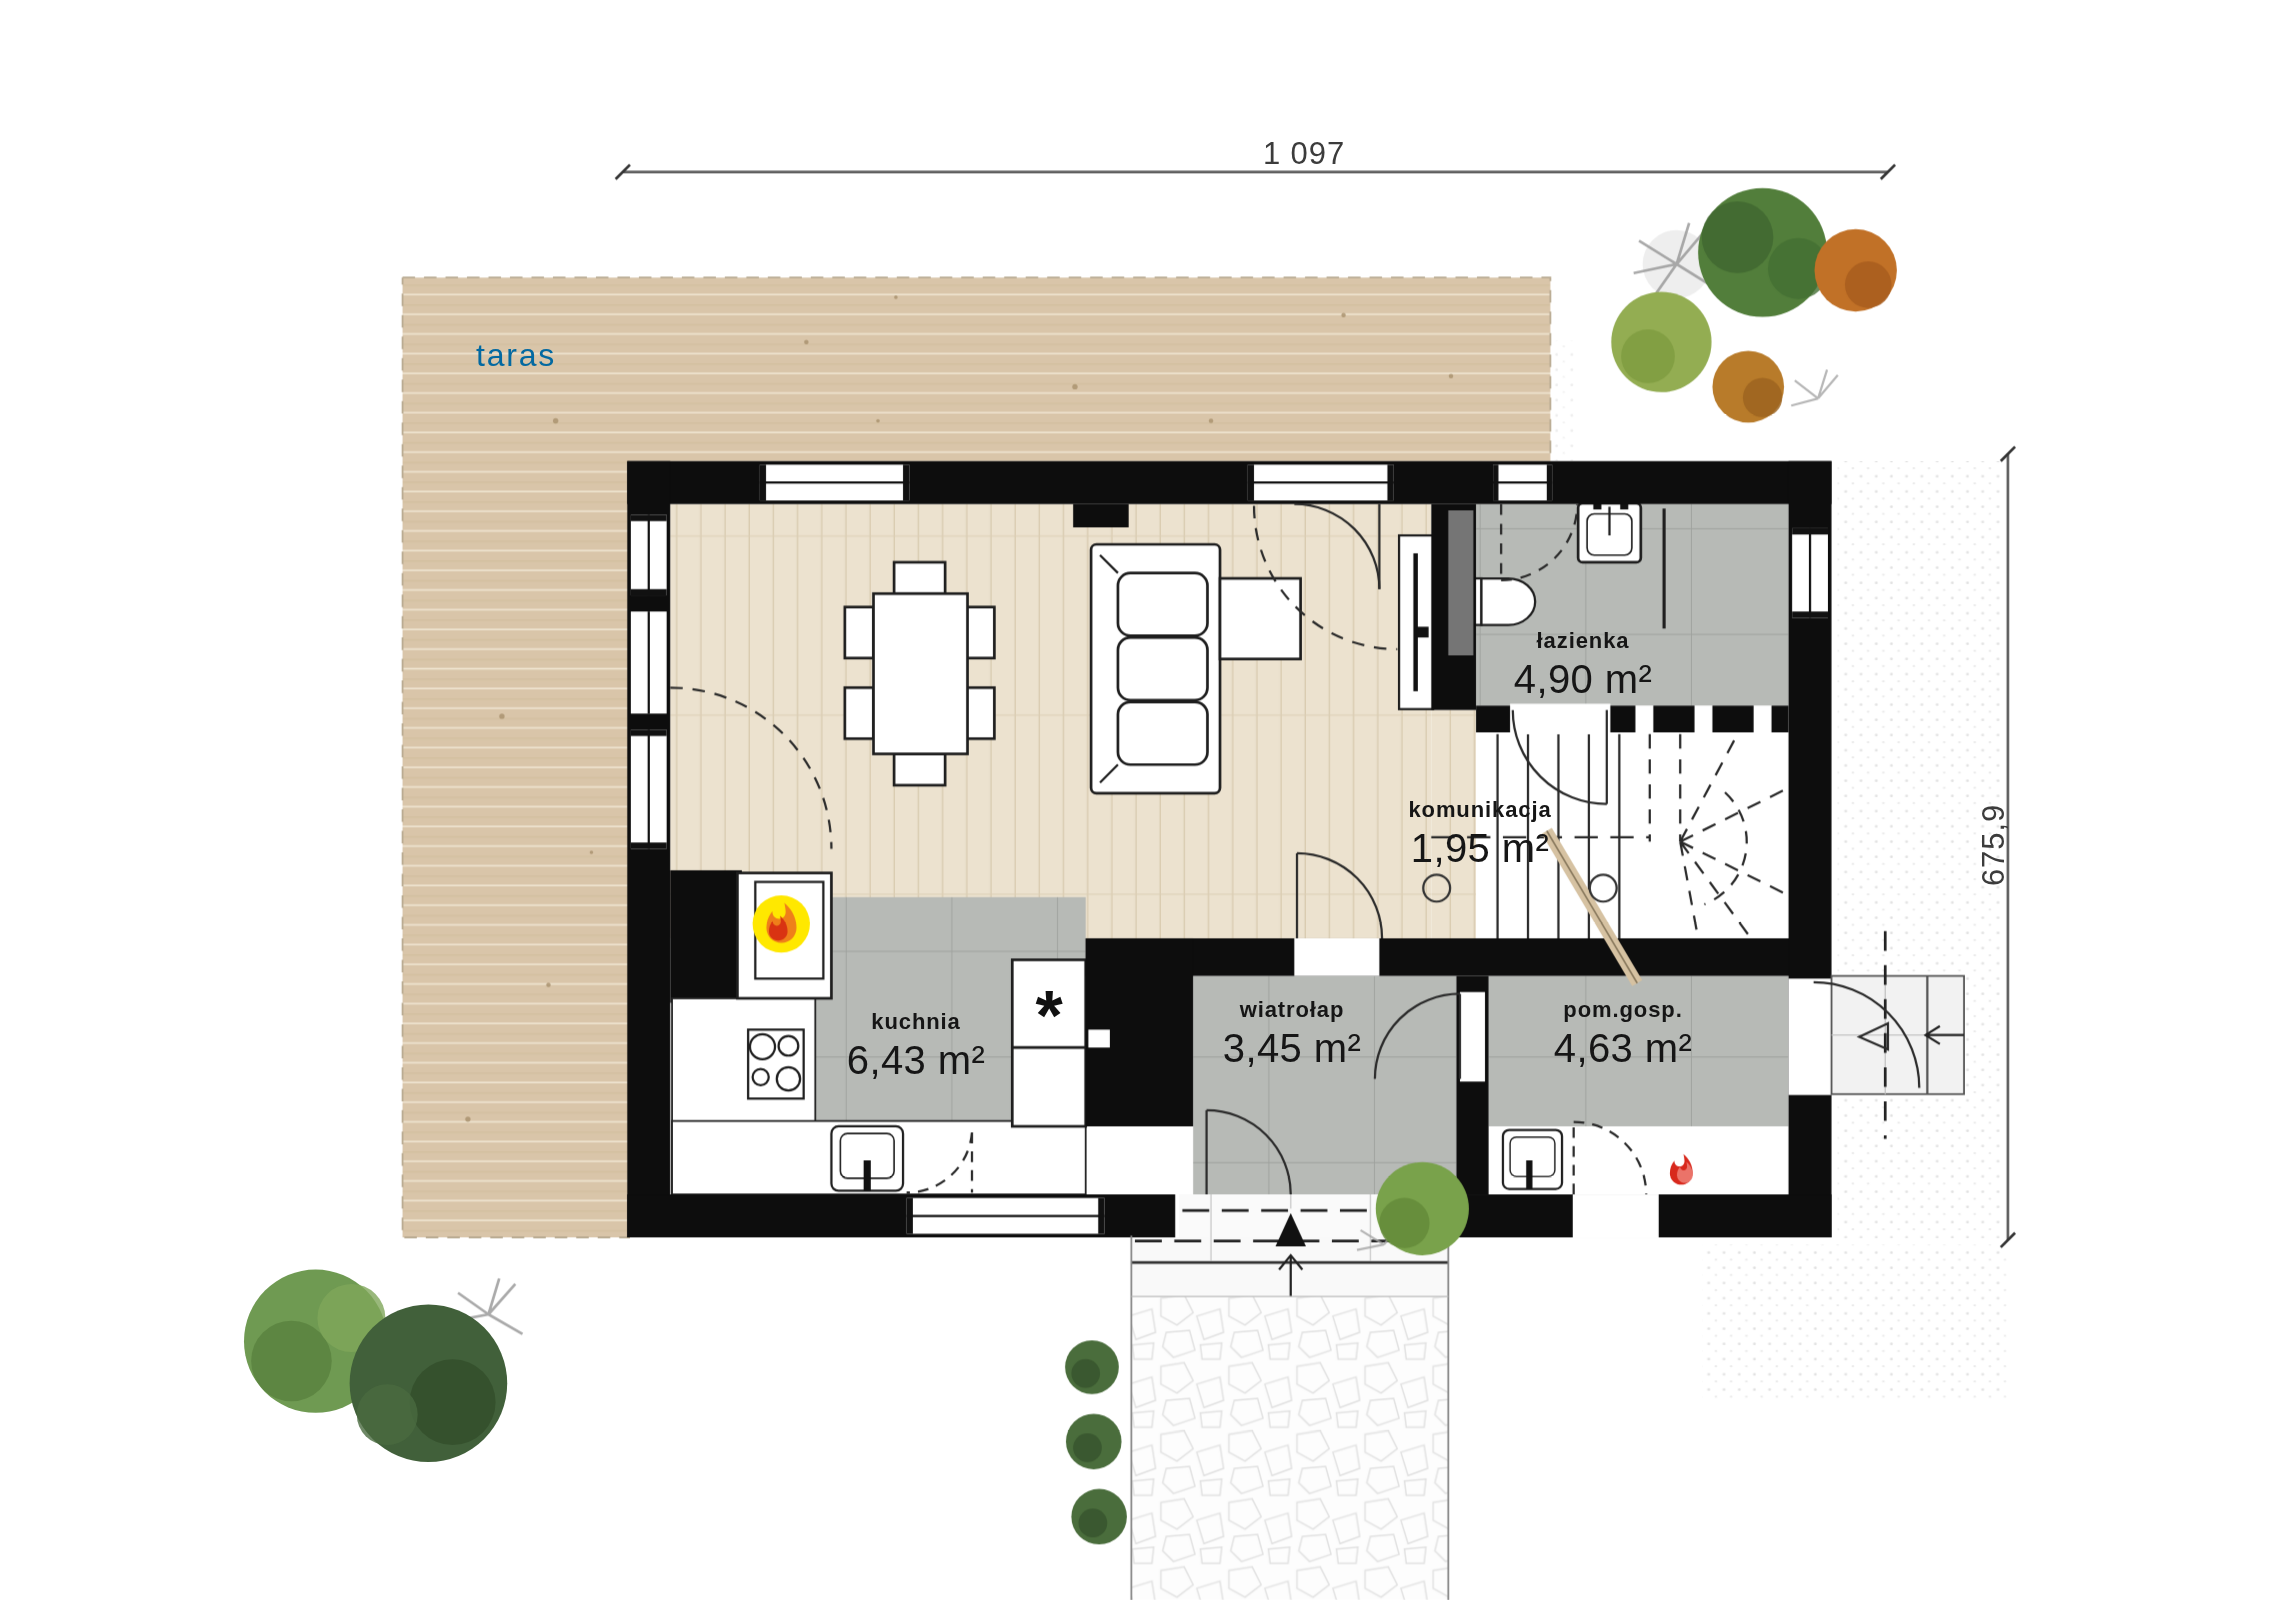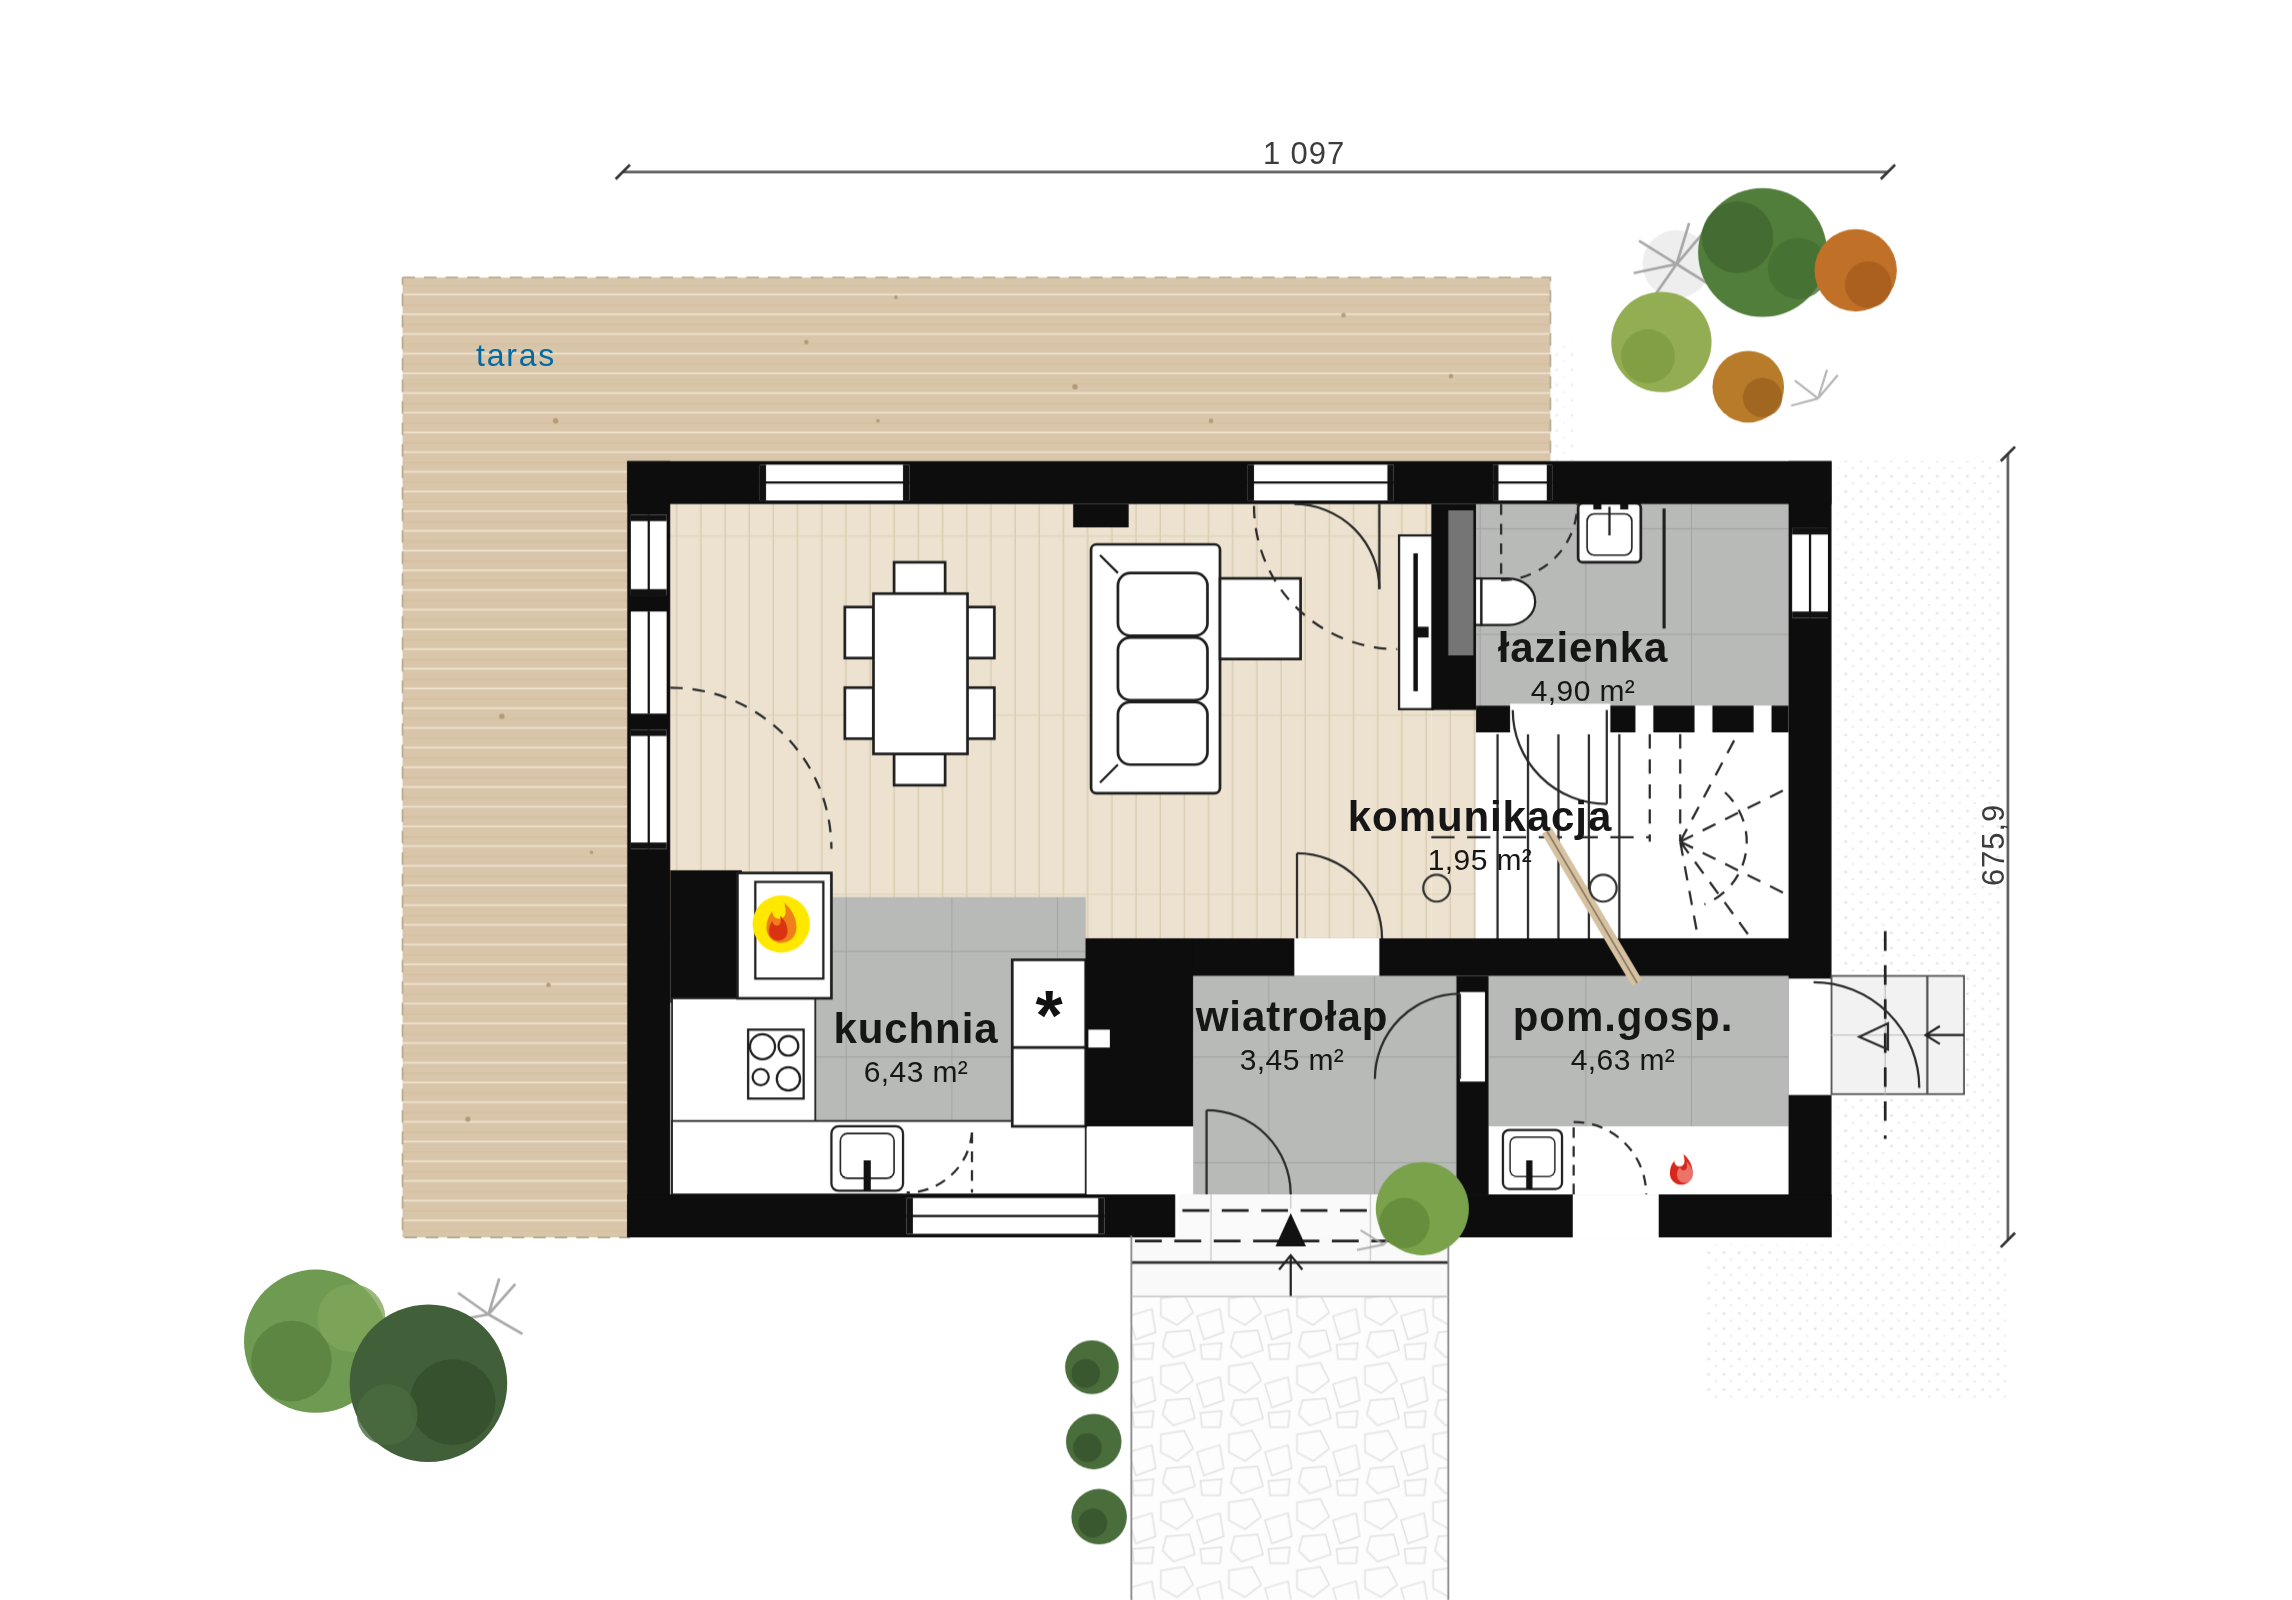--- a/index.html
+++ b/index.html
@@ -1,21 +1,21 @@
 <!DOCTYPE html>
 <html style="font-size:14.3px"><head>
 <meta charset="utf-8">
 <style>
   html,body{margin:0;padding:0;background:#fff;}
   .plan{position:relative;width:2293px;height:1600px;background:#fff;font-family:"Liberation Sans",sans-serif;overflow:hidden;}
   .plan svg{position:absolute;left:0;top:0;}
   .labels{position:absolute;left:0;top:0;width:100%;height:100%;}
   .room-label{position:absolute;transform:translate(-50%,-50%);text-align:center;color:#161616;line-height:1.22;white-space:nowrap;}
-  .room-name{display:block;font-weight:700;font-size:42px;letter-spacing:0.9px;}
-  .room-area{display:block;font-size:30px;font-weight:400;letter-spacing:0.4px;}
+  .room-name{display:block;font-weight:700;font-size:22px;letter-spacing:0.9px;}
+  .room-area{display:block;font-size:40px;font-weight:400;letter-spacing:0.4px;}
   .plain-label{position:absolute;font-size:32px;color:#0369a1;letter-spacing:1.8px;}
   .dim-label{position:absolute;transform:translate(-50%,-50%);font-size:31px;color:#3c3c3c;letter-spacing:0.9px;white-space:nowrap;}
   .dim-label.vertical{transform:translate(-50%,-50%) rotate(-90deg);}
   .fridge-symbol{position:absolute;transform:translate(-50%,-50%);font-size:70px;font-weight:700;color:#111;line-height:1;}
 </style>
 </head>
 <body>
 
 <div class="plan">
 <svg width="2293" height="1600" viewBox="0 0 2560 1787">

